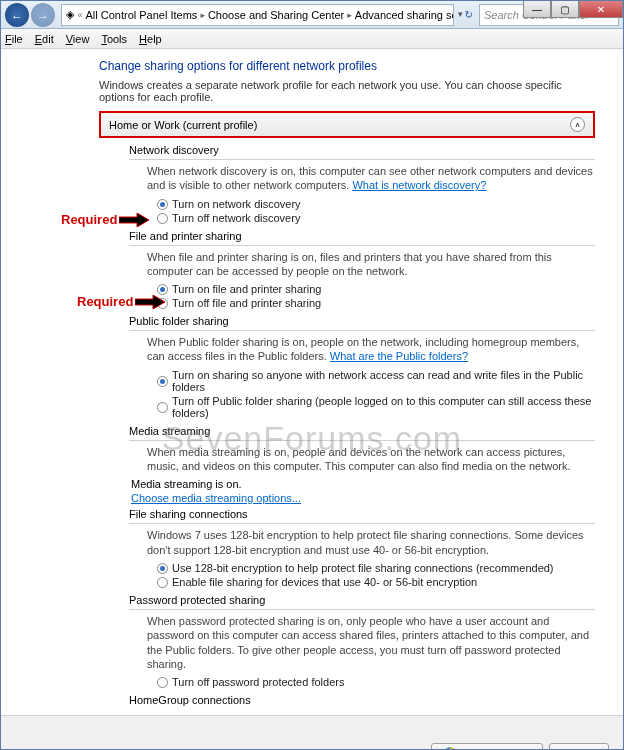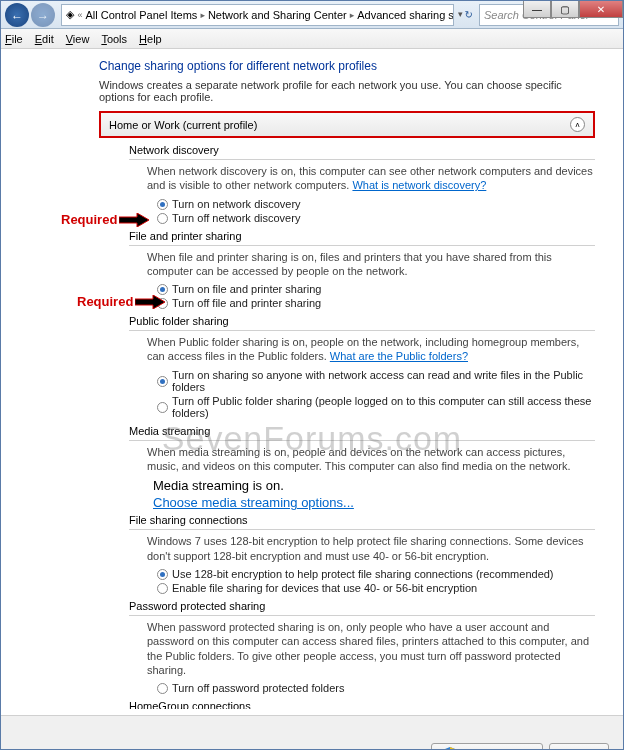--- a/index.html
+++ b/index.html
@@ -35,21 +35,21 @@
 .radio { width: 11px; height: 11px; border: 1px solid #888; border-radius: 50%; background: #fff; display: flex; align-items: center; justify-content: center; flex-shrink: 0; margin-top:1px;}
 .radio.checked::after { content: ""; width: 5px; height: 5px; border-radius: 50%; background: #3070c0; }
 .required { position: absolute; color: #d00000; font-weight: bold; font-size: 13px; display: flex; align-items: center; gap: 2px; }
 .arrow-svg { width: 30px; height: 14px; }
 .req1 { left: 60px; top: 163px; }
 .req2 { left: 76px; top: 245px; }
 .watermark { position: absolute; top: 370px; left: 0; right: 0; text-align: center; font-size: 34px; color: rgba(120,120,120,0.35); font-weight: 300; pointer-events: none; letter-spacing: 1px; }
 .footer { position: absolute; bottom: 0; left: 0; right: 0; height: 34px; background: #f0f0f0; border-top: 1px solid #d0d0d0; display: flex; justify-content: flex-end; align-items: center; gap: 6px; padding: 0 14px; }
 .btn { padding: 3px 12px; border: 1px solid #a0a0a0; background: linear-gradient(#f8f8f8,#e4e4e4); border-radius: 3px; font-size: 11px; display: flex; align-items: center; gap: 4px; margin-top: 40px; }
 .btn .shield { width:12px; height:12px; }
-.status-line { margin: 0 0 2px 24px; font-size: 13px; }
+.status-line { margin: 0 0 2px 2px; font-size: 11px; }
 </style>
 </head>
 <body>
 
 <div class="win-btns">
   <div class="win-btn">―</div>
   <div class="win-btn">▢</div>
   <div class="win-btn close">✕</div>
 </div>
 
@@ -60,21 +60,21 @@
       </div>
     <div class="nav-btn disabled">
         <span class="nav-arrow">→</span>
       </div>
   </div>
   <div class="breadcrumb">
     <span>◈</span>
     <span class="bc-sep">«</span>
     <span class="bc-item">All Control Panel Items</span>
     <span class="bc-sep">▸</span>
-    <span class="bc-item">Network and Sharing Center</span>
+    <span class="bc-item">Choose and Sharing Center</span>
     <span class="bc-sep">▸</span>
     <span class="bc-item">Advanced sharing settings</span>
   </div>
   <div class="bc-refresh">
     <span style="font-size:9px;color:#555;">▾</span>
     <span style="font-size:10px;color:#2a5a9a;">↻</span>
   </div>
   <div class="search-box">
     <span>Search Control Panel</span>
   </div>

